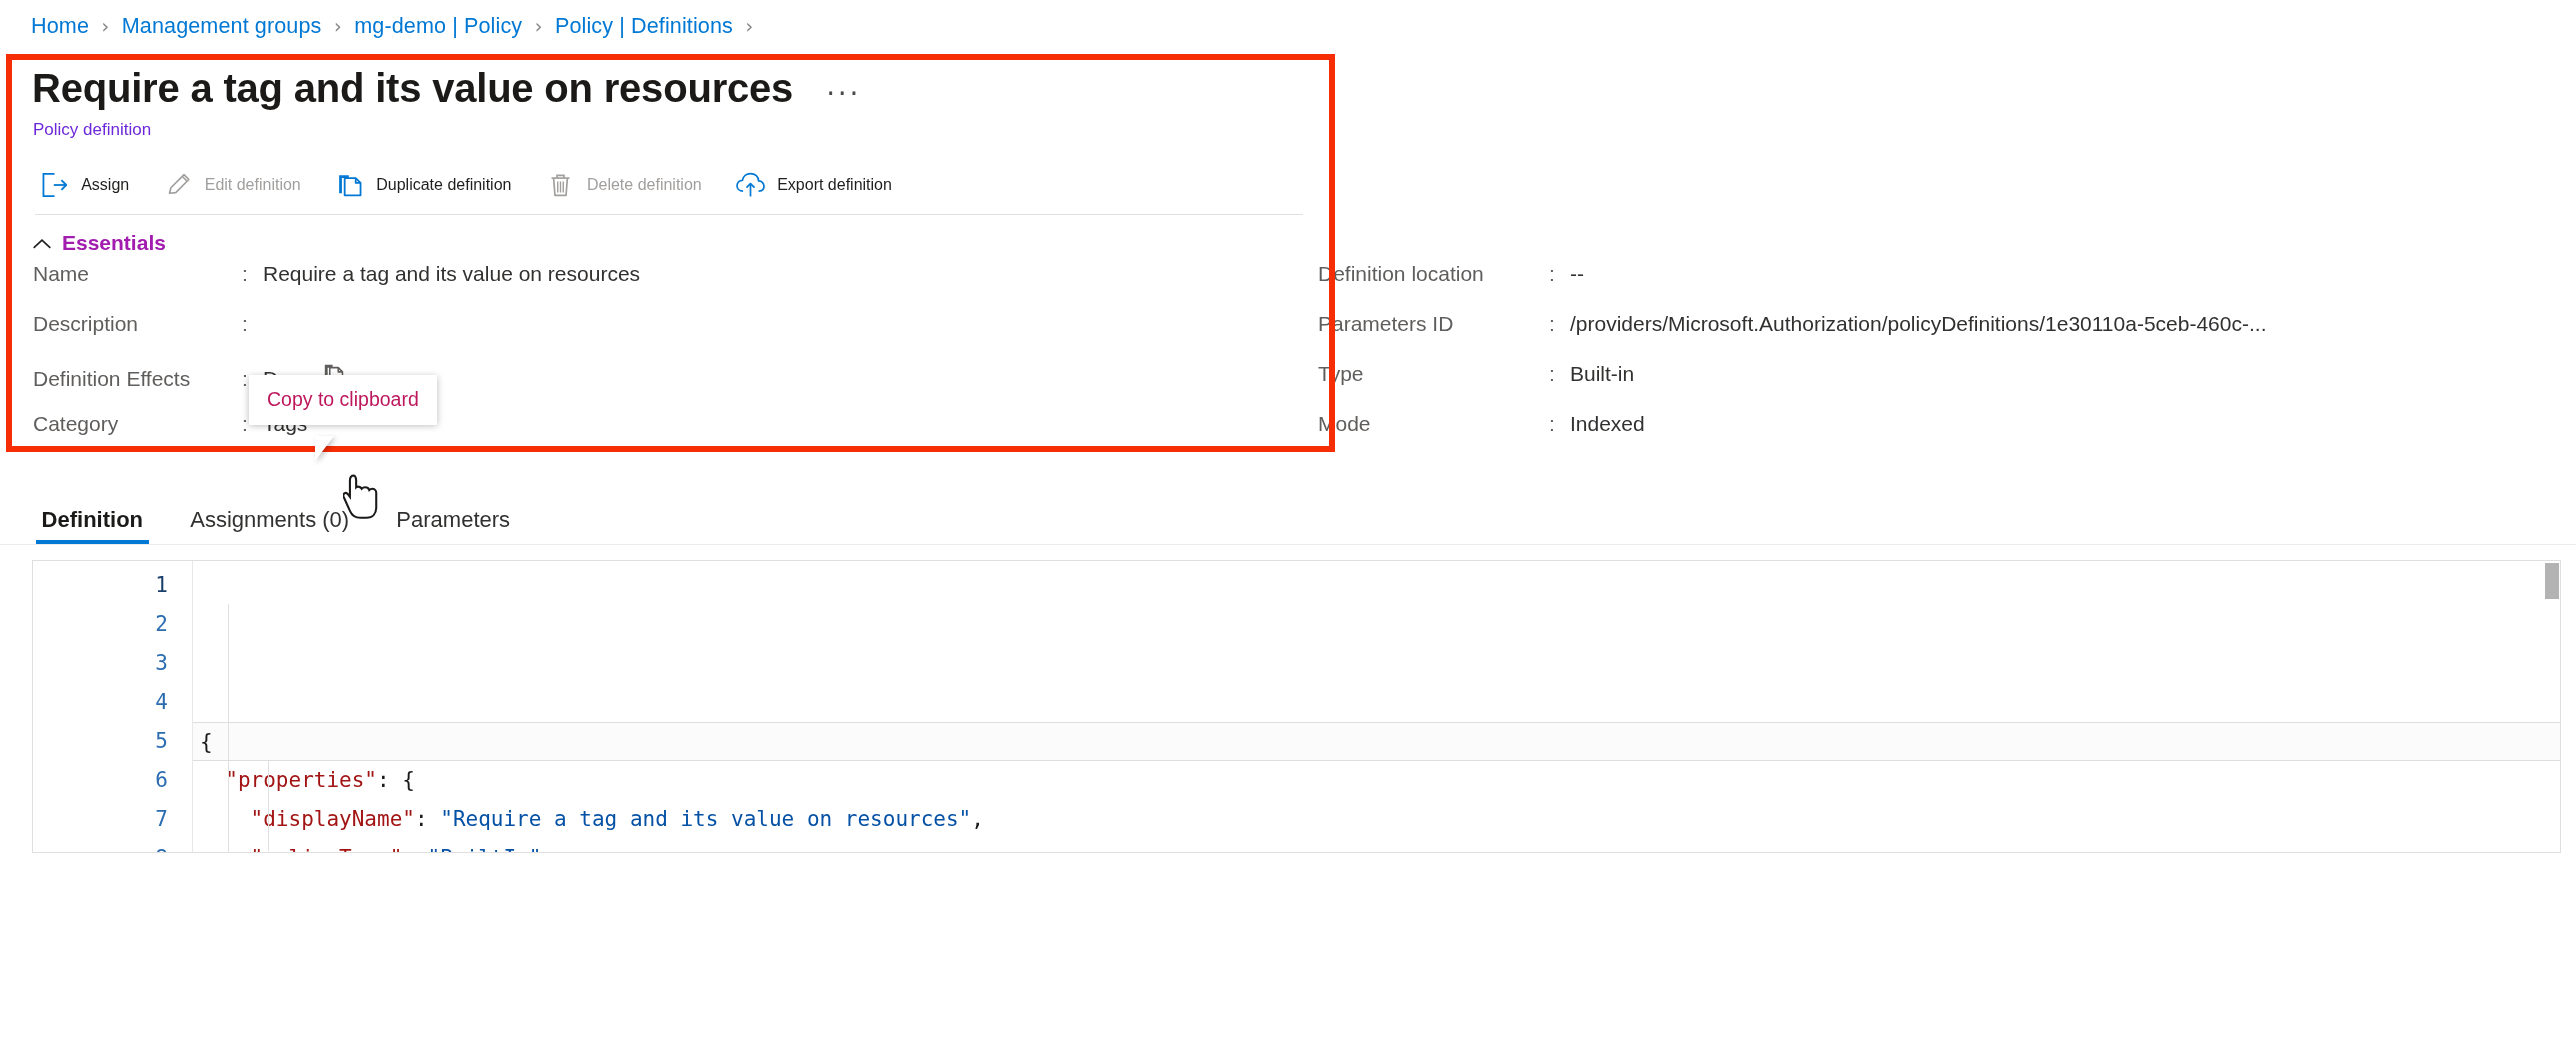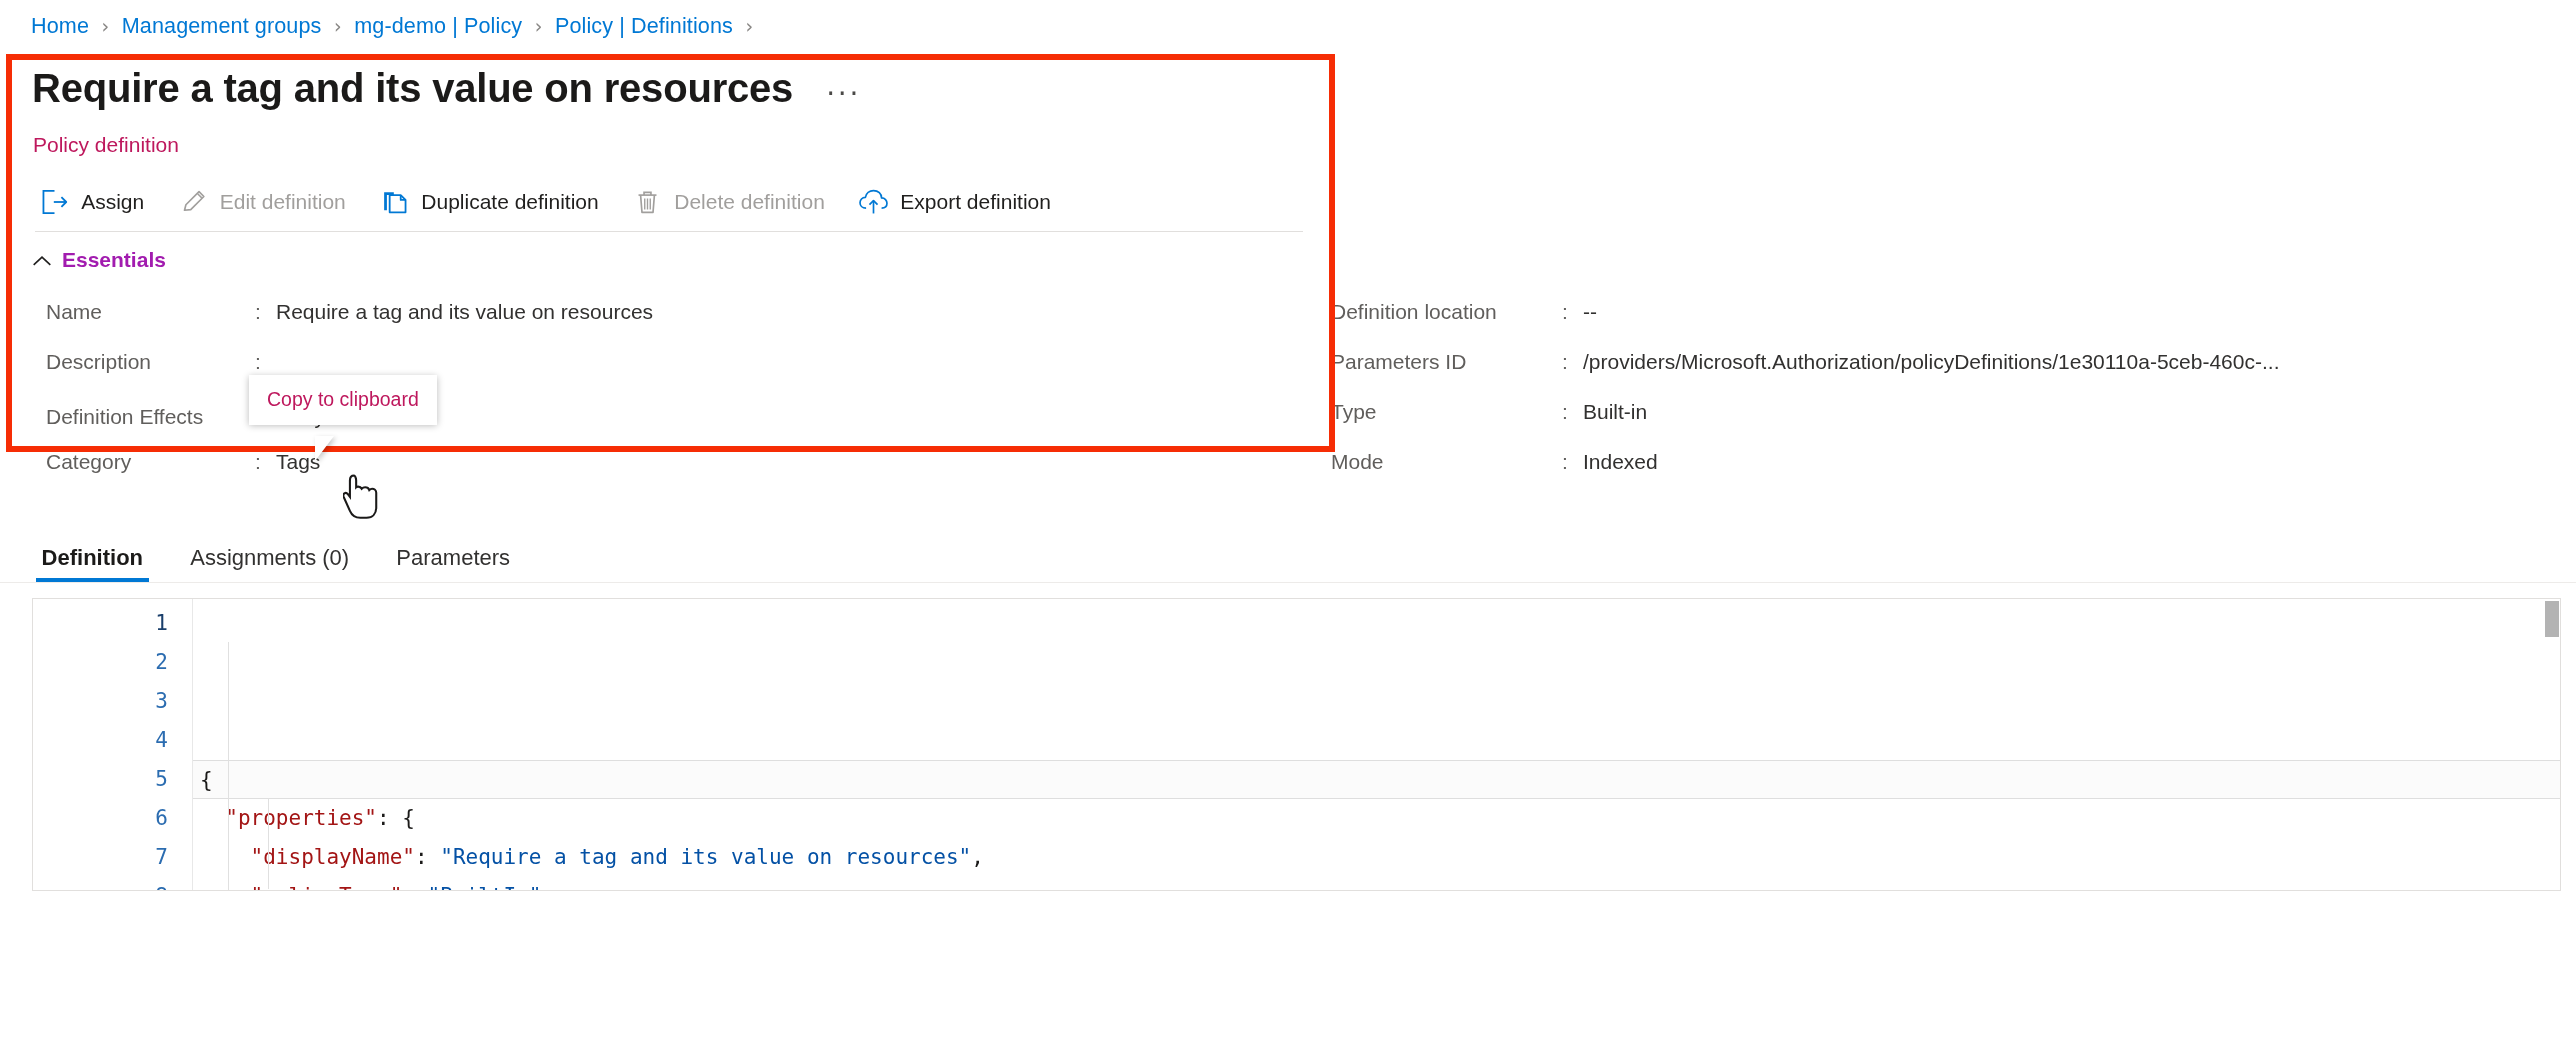--- a/index.html
+++ b/index.html
@@ -45,35 +45,35 @@
     color: #1b1a19; letter-spacing: -0.2px;
     line-height: 1.05;
   }
   #more-btn {
     margin-left: 33px; margin-top: 9.8px;
     color: #4a4947; font-size: 28px; letter-spacing: 2.8px;
     cursor: pointer; line-height: .4;
     font-family: "DejaVu Sans", sans-serif;
   }
   #subtitle {
-    padding-left: 33px; margin-top: 24px;
-    font-size: 21px; color: #be185d;
+    padding-left: 33px; margin-top: 11px;
+    font-size: 17px; color: #6d28d9;
   }
 
   
   #commandbar {
     display: flex; align-items: center;
     padding-left: 35px; margin-top: 25px;
     height: 39px; gap: 0;
   }
   .cmd {
     display: flex; align-items: center;
     height: 39px; padding: 0 14px 0 4.2px;
     margin-right: 15.3px;
-    font-size: 21px; color: #201f1e;
+    font-size: 16px; color: #201f1e;
     cursor: pointer; white-space: nowrap;
   }
   .cmd.disabled { color: #a19f9d; cursor: default; }
   .cmd .ico {
     width: 31px; height: 28px; margin-right: 11px;
     display: flex; align-items: center; justify-content: center;
     flex: none;
   }
   .cmd .ico svg { display: block; }
 
@@ -88,22 +88,22 @@
     display: flex; align-items: center;
     padding-left: 33px; margin-top: 16.7px;
     font-size: 21px; font-weight: bold; color: #a21caf;
     cursor: pointer; width: 209px;
   }
   #essentials-header .chev {
     margin-right: 11px; display: block;
   }
 
   #essentials-grid {
-    margin-top: 28px;
-    padding-left: 46px;
+    margin-top: 7px;
+    padding-left: 33px;
     position: relative;
   }
   .ess-row { display: flex; height: 50px; align-items: flex-start; }
   .ess-cell { display: flex; align-items: baseline; }
   .ess-cell.left  { width: 1285px; }
   .ess-cell.right { width: 1184px; }
   .ess-label {
     font-size: 21px; color: #605e5c;
     width: 209px; flex: none; white-space: nowrap;
   }

